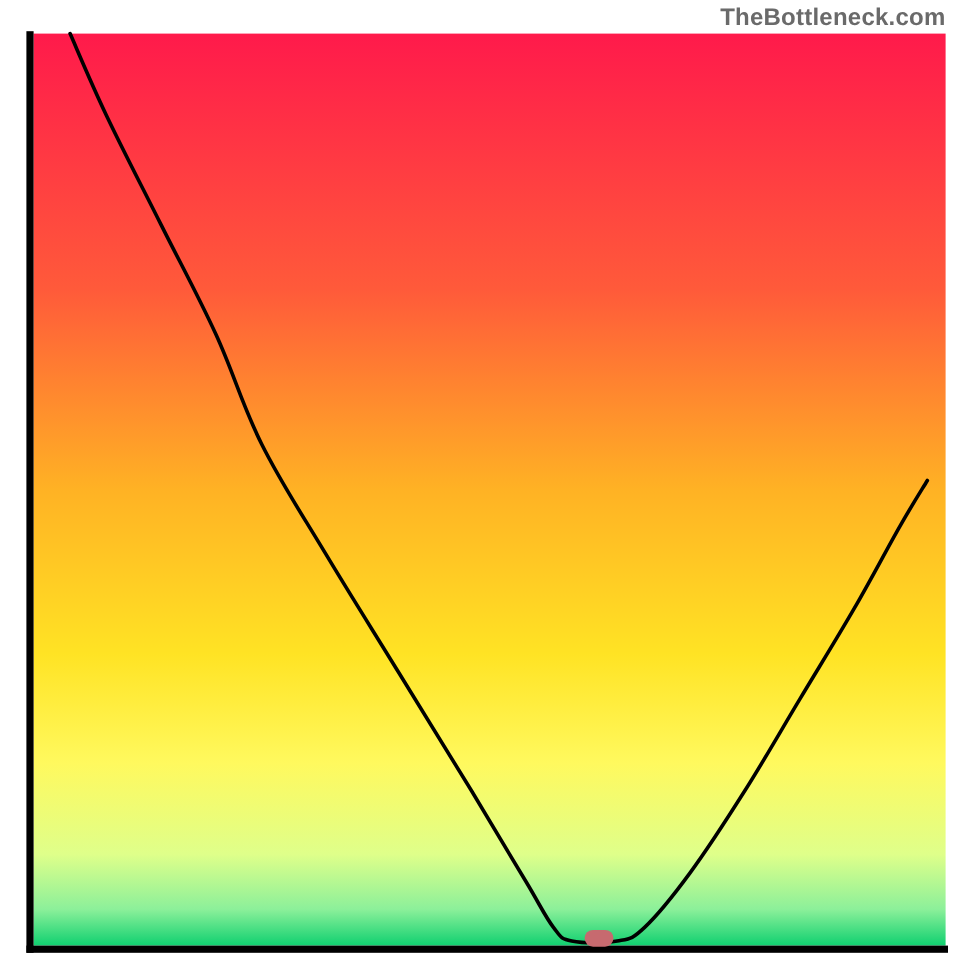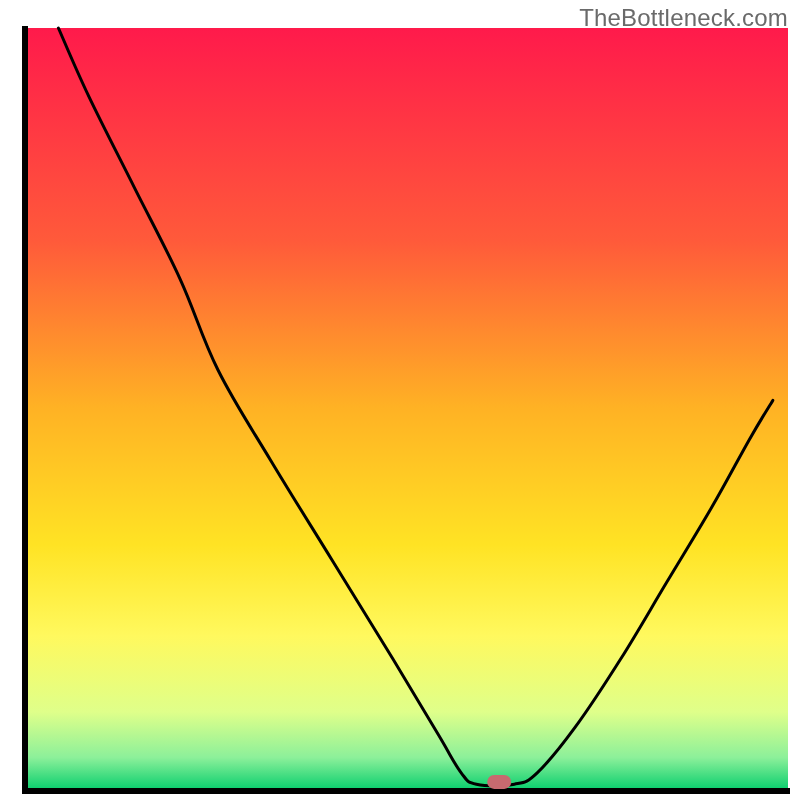--- a/index.html
+++ b/index.html
@@ -13,22 +13,22 @@
   .chart-container {
     position: relative;
     width: 800px;
     height: 800px;
   }
   .watermark {
     position: absolute;
     top: 4px;
     right: 12px;
     color: #6a6a6a;
-    font-size: 24px;
-    font-weight: 400;
+    font-size: 20px;
+    font-weight: 700;
     letter-spacing: 0.2px;
     z-index: 5;
   }
   svg {
     display: block;
   }
 </style>
 </head>
 <body>
 

